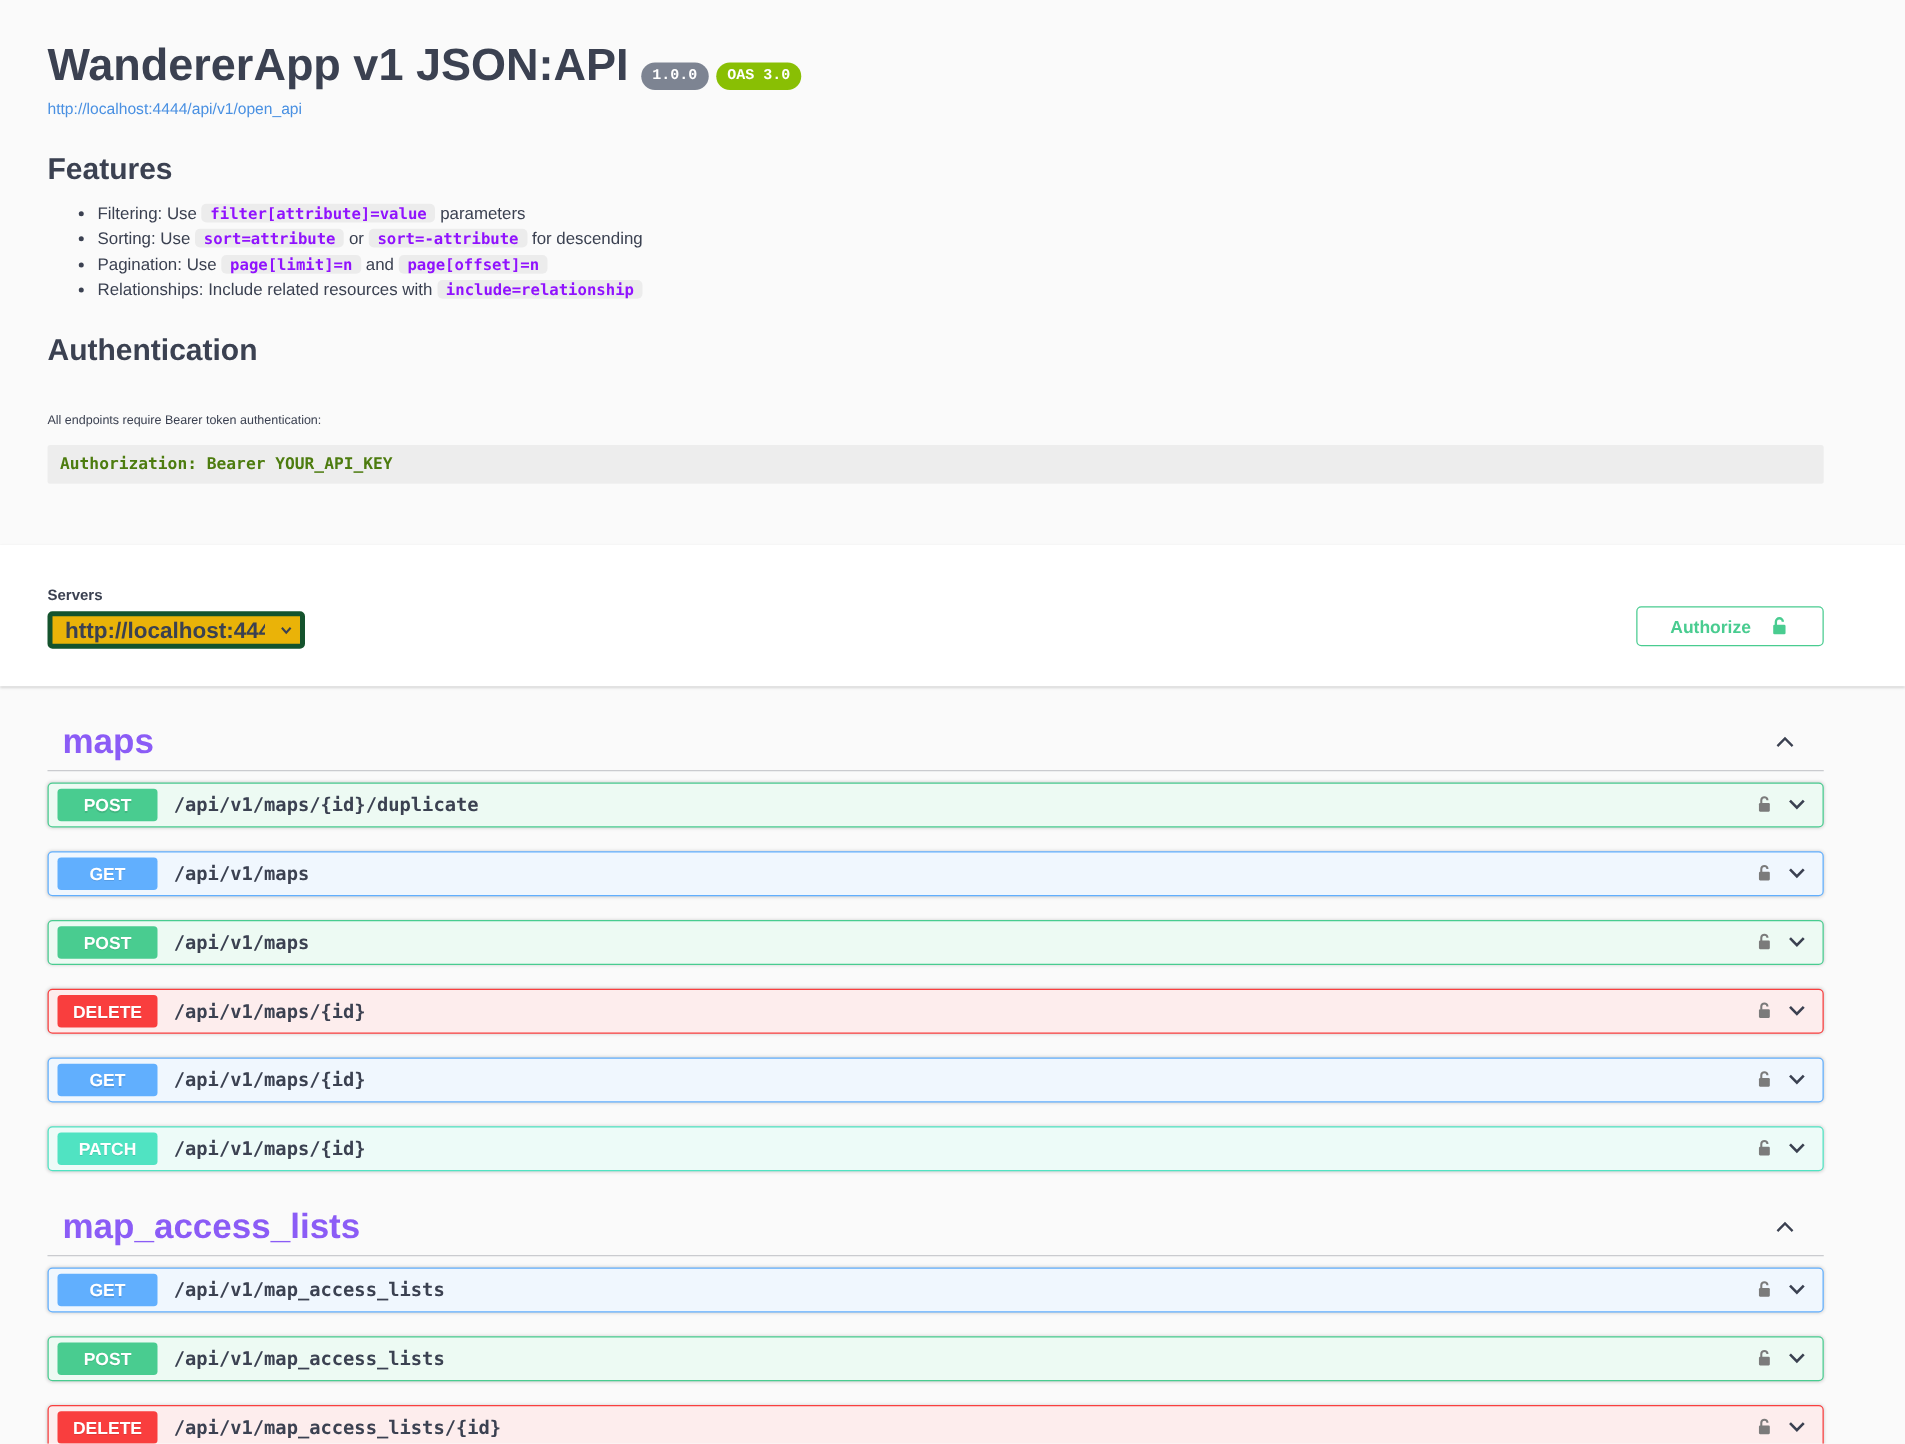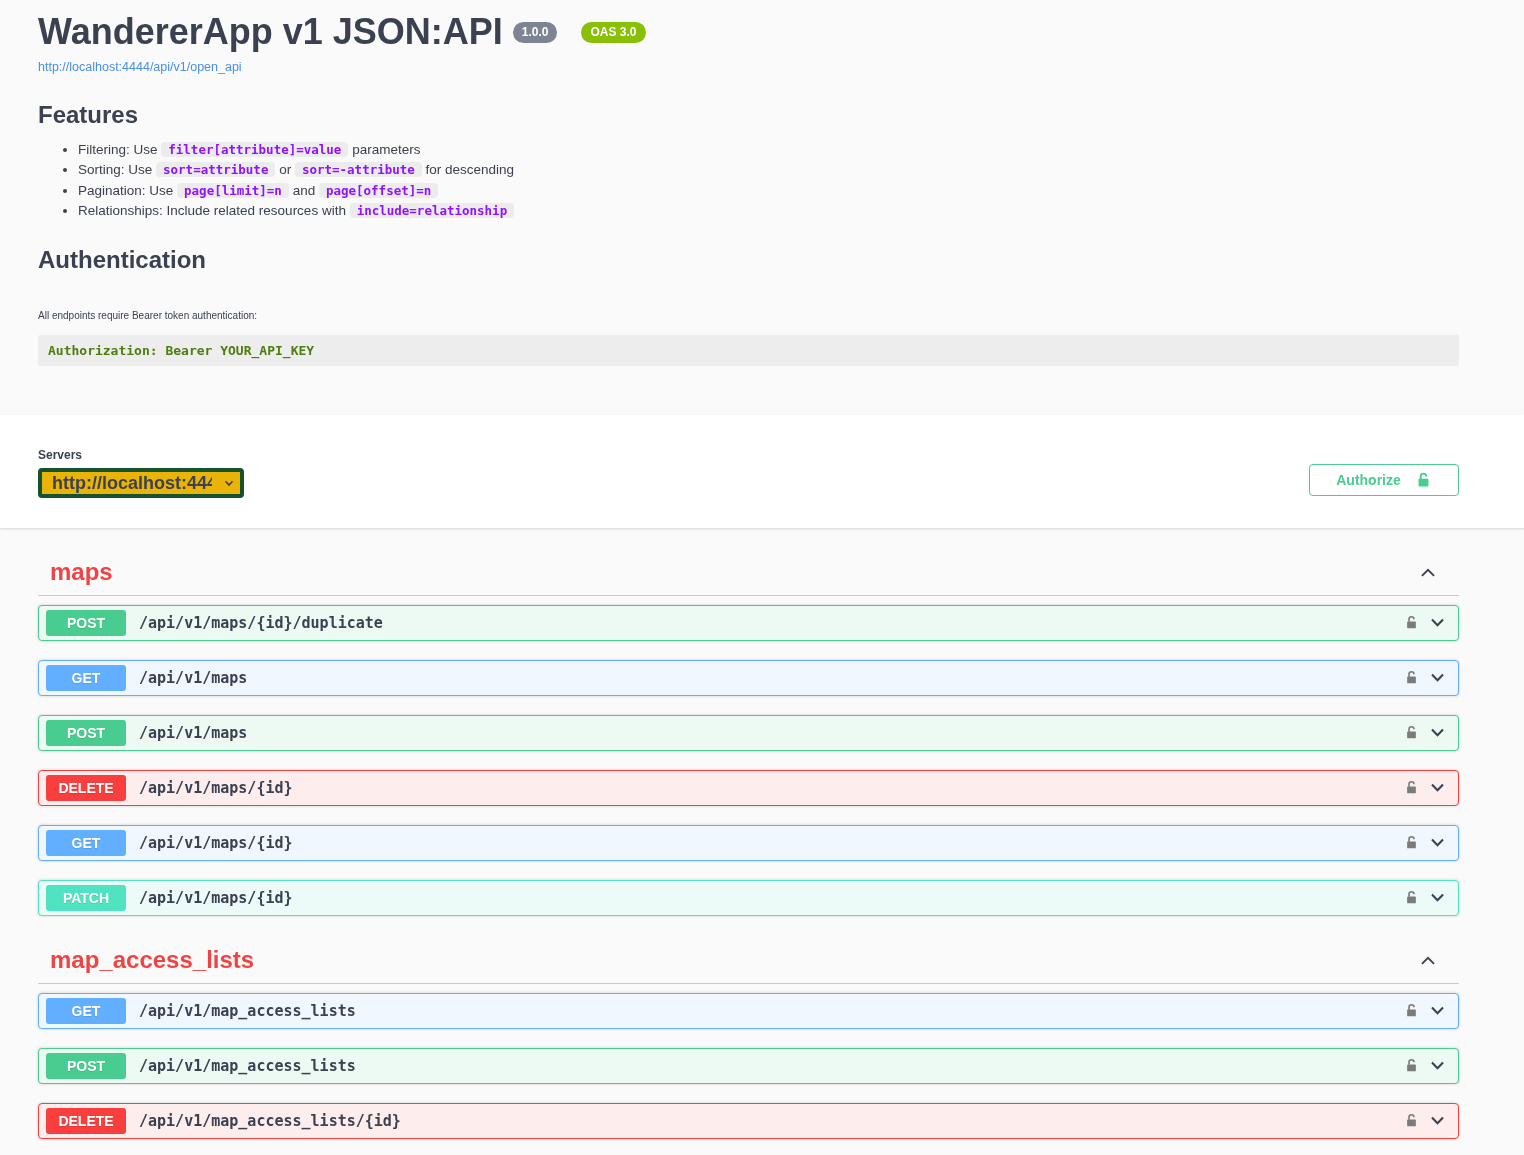--- a/index.html
+++ b/index.html
@@ -6,23 +6,23 @@
   body { margin: 0; background: #fafafa; }
   .page {
     width: 1524px; height: 1155px; overflow: hidden;
     background: #fafafa;
     font-family: "Liberation Sans", sans-serif;
     color: #3b4151;
   }
   .container { padding-left: 38px; padding-right: 65px; }
 
   
-  .title-row { display: flex; align-items: center; padding-top: 12px; }
+  .title-row { display: flex; align-items: flex-end; padding-top: 32px; }
   h1.api-title { font-size: 36px; font-weight: 700; color: #3b4151; line-height: 1.1; }
-  .badges { display: flex; gap: 24px; margin-left: 10px; margin-top: 2px; }
+  .badges { display: flex; gap: 6px; margin-left: 10px; margin-top: 2px; font-family: Liberation Mono, monospace; }
   .pill {
     color: #fff; font-size: 12px; font-weight: 700;
     padding: 3px 9px 4px; border-radius: 12px; line-height: 1.2;
   }
   .pill-version { background: #7d8492; }
   .pill-oas { background: #89bf04; }
   a.base-url { display: inline-block; margin-top: 8px; font-size: 12.5px; color: #4990e2; text-decoration: none; }
   p.description { margin-top: 24px; font-size: 14px; }
   h2.md-h2 { margin-top: 26px; font-size: 24px; font-weight: 700; }
   ul.features { margin-top: 12px; padding-left: 40px; font-size: 13.5px; }
@@ -68,21 +68,21 @@
     color: #49cc90; font-family: "Liberation Sans", sans-serif;
     font-size: 14px; font-weight: 700; cursor: pointer;
   }
 
   
   .opblock-tag-section { }
   .tag-header {
     display: flex; align-items: center; justify-content: space-between;
     margin-top: 25px; padding: 0 20px 0 12px; height: 38px; cursor: pointer;
   }
-  .tag-header h3 { font-size: 24px; font-weight: 700; color: #ef4444; }
+  .tag-header h3 { font-size: 28px; font-weight: 700; color: #8b5cf6; }
   .tag-divider { border: 0; border-top: 1px solid rgba(59,65,81,.25); margin-top: 4px; }
   .rows { margin-top: 9px; }
   .opblock {
     display: flex; align-items: center;
     height: 36px; margin-bottom: 19px;
     border: 1px solid var(--mc); border-radius: 4px;
     background: var(--mbg);
     box-shadow: 0 0 3px rgba(0,0,0,.19);
     cursor: pointer;
   }

